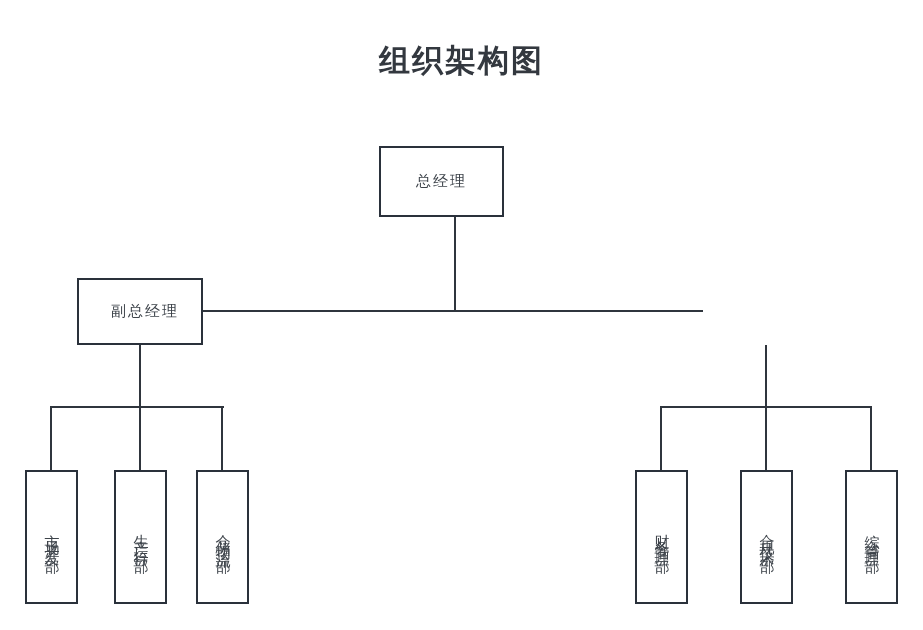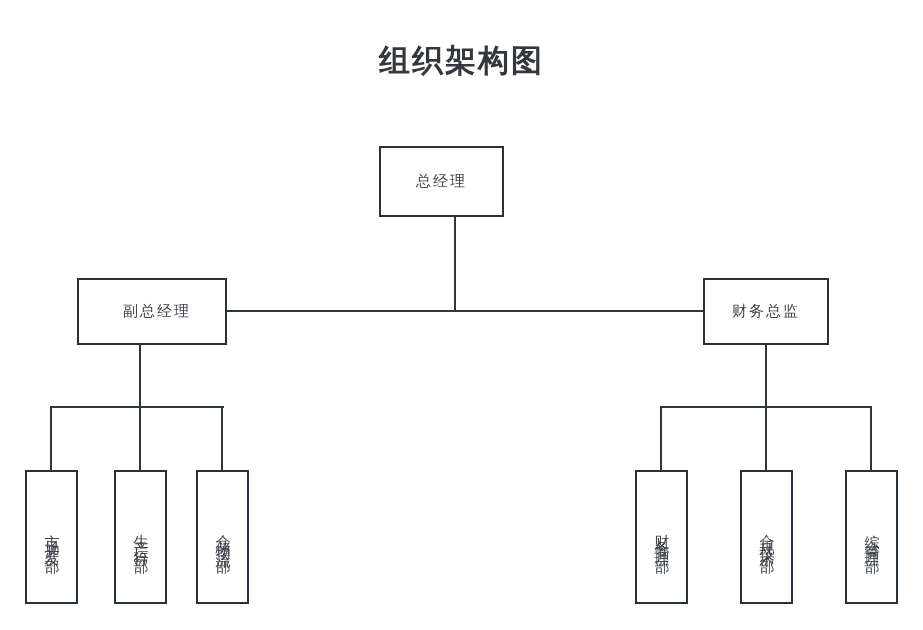--- a/index.html
+++ b/index.html
@@ -71,25 +71,22 @@
   <div class="line v" style="left:765px;top:345px;height:62px;"></div>
   <div class="line h" style="left:660px;top:406px;width:212px;"></div>
   <div class="line v" style="left:660px;top:406px;height:64px;"></div>
   <div class="line v" style="left:765px;top:406px;height:64px;"></div>
   <div class="line v" style="left:870px;top:406px;height:64px;"></div>
 
   <div class="node" style="left:359px;top:146px;width:125px;height:71px;margin-left:20px;">
     <span>总经理</span>
   </div>
 
-  <div class="node" style="left:77px;top:278px;width:150px;height:67px;padding-left:10px;">
+  <div class="node" style="left:77px;top:278px;width:126px;height:67px;padding-left:10px;">
     <span>副总经理</span>
-  </div>
-  <div class="node" style="left:703px;top:278px;width:126px;height:67px;">
-    <span>财务总监</span>
   </div>
 
   <div class="node vert" style="left:25px;top:470px;width:53px;height:134px;">
     <span>市场开发部</span>
   </div>
   <div class="node vert" style="left:114px;top:470px;width:53px;height:134px;">
     <span>生产运行部</span>
   </div>
   <div class="node vert" style="left:196px;top:470px;width:53px;height:134px;">
     <span>仓储物流部</span>

